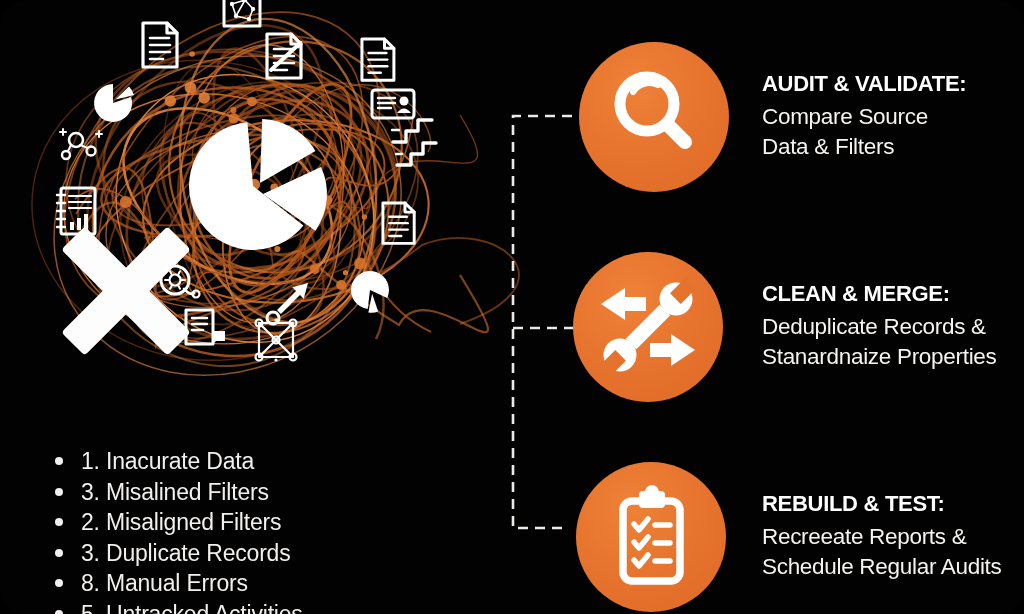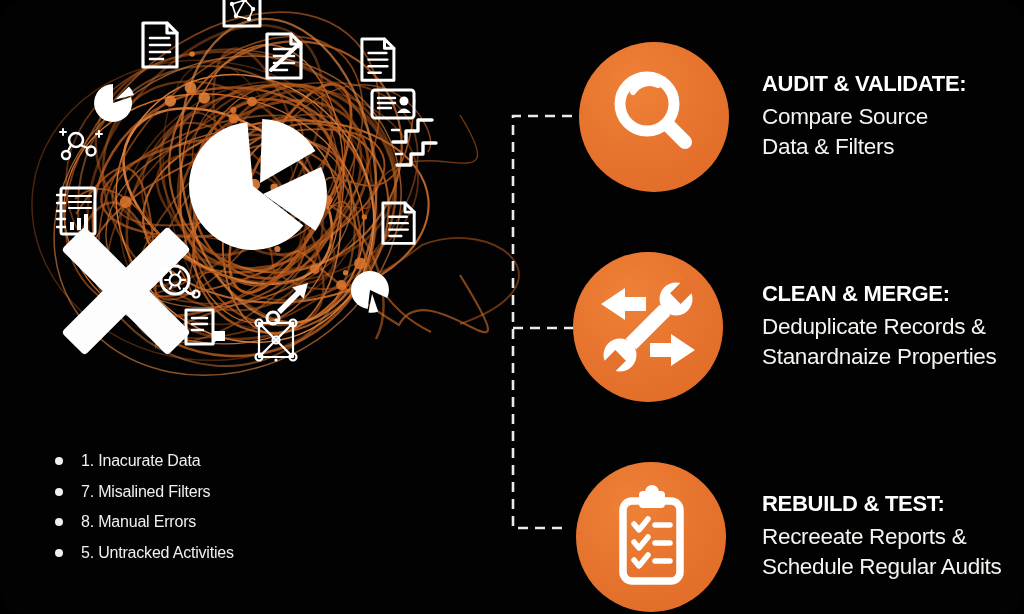--- a/index.html
+++ b/index.html
@@ -22,21 +22,21 @@
   
   .step-text{position:absolute;left:762px;width:268px;color:#fff;}
   .step-title{margin:0 0 5px 0;font-size:22px;line-height:27px;font-weight:bold;
     letter-spacing:-0.3px;color:#ffffff;}
   .step-line{margin:0;font-size:22.5px;line-height:29.5px;font-weight:normal;
     letter-spacing:-0.3px;color:#f6f4f1;}
 
   
   ul.problems{position:absolute;left:52px;top:446px;margin:0;padding:0;list-style:none;}
   ul.problems li{position:relative;padding-left:29px;margin:0;height:30.6px;
-    font-size:16px;line-height:30.6px;color:#f2f0ee;letter-spacing:-0.2px;white-space:nowrap;}
+    font-size:23px;line-height:30.6px;color:#f2f0ee;letter-spacing:-0.2px;white-space:nowrap;}
   ul.problems li::before{content:"";position:absolute;left:3px;top:11px;width:8px;height:8px;
     border-radius:50%;background:#f2f0ee;}
 </style>
 </head>
 <body>
 
 <div class="stage">
 
   <svg class="tangle" width="520" height="432" viewBox="0 0 520 432">
     <g id="scribbles">
@@ -288,18 +288,20 @@
     </svg>
   </div>
   <div class="step-text" style="top:490px;">
     <h3 class="step-title">REBUILD &amp; TEST:</h3>
     <p class="step-line">Recreeate Reports &amp;</p>
     <p class="step-line">Schedule Regular Audits</p>
   </div>
 
   <ul class="problems">
     <li><span>1. Inacurate Data</span></li>
-    <li><span>7. Misalined Filters</span></li>
+    <li><span>3. Misalined Filters</span></li>
+    <li><span>2. Misaligned Filters</span></li>
+    <li><span>3. Duplicate Records</span></li>
     <li><span>8. Manual Errors</span></li>
     <li><span>5. Untracked Activities</span></li>
   </ul>
 
 </div>
 
 </body></html>

